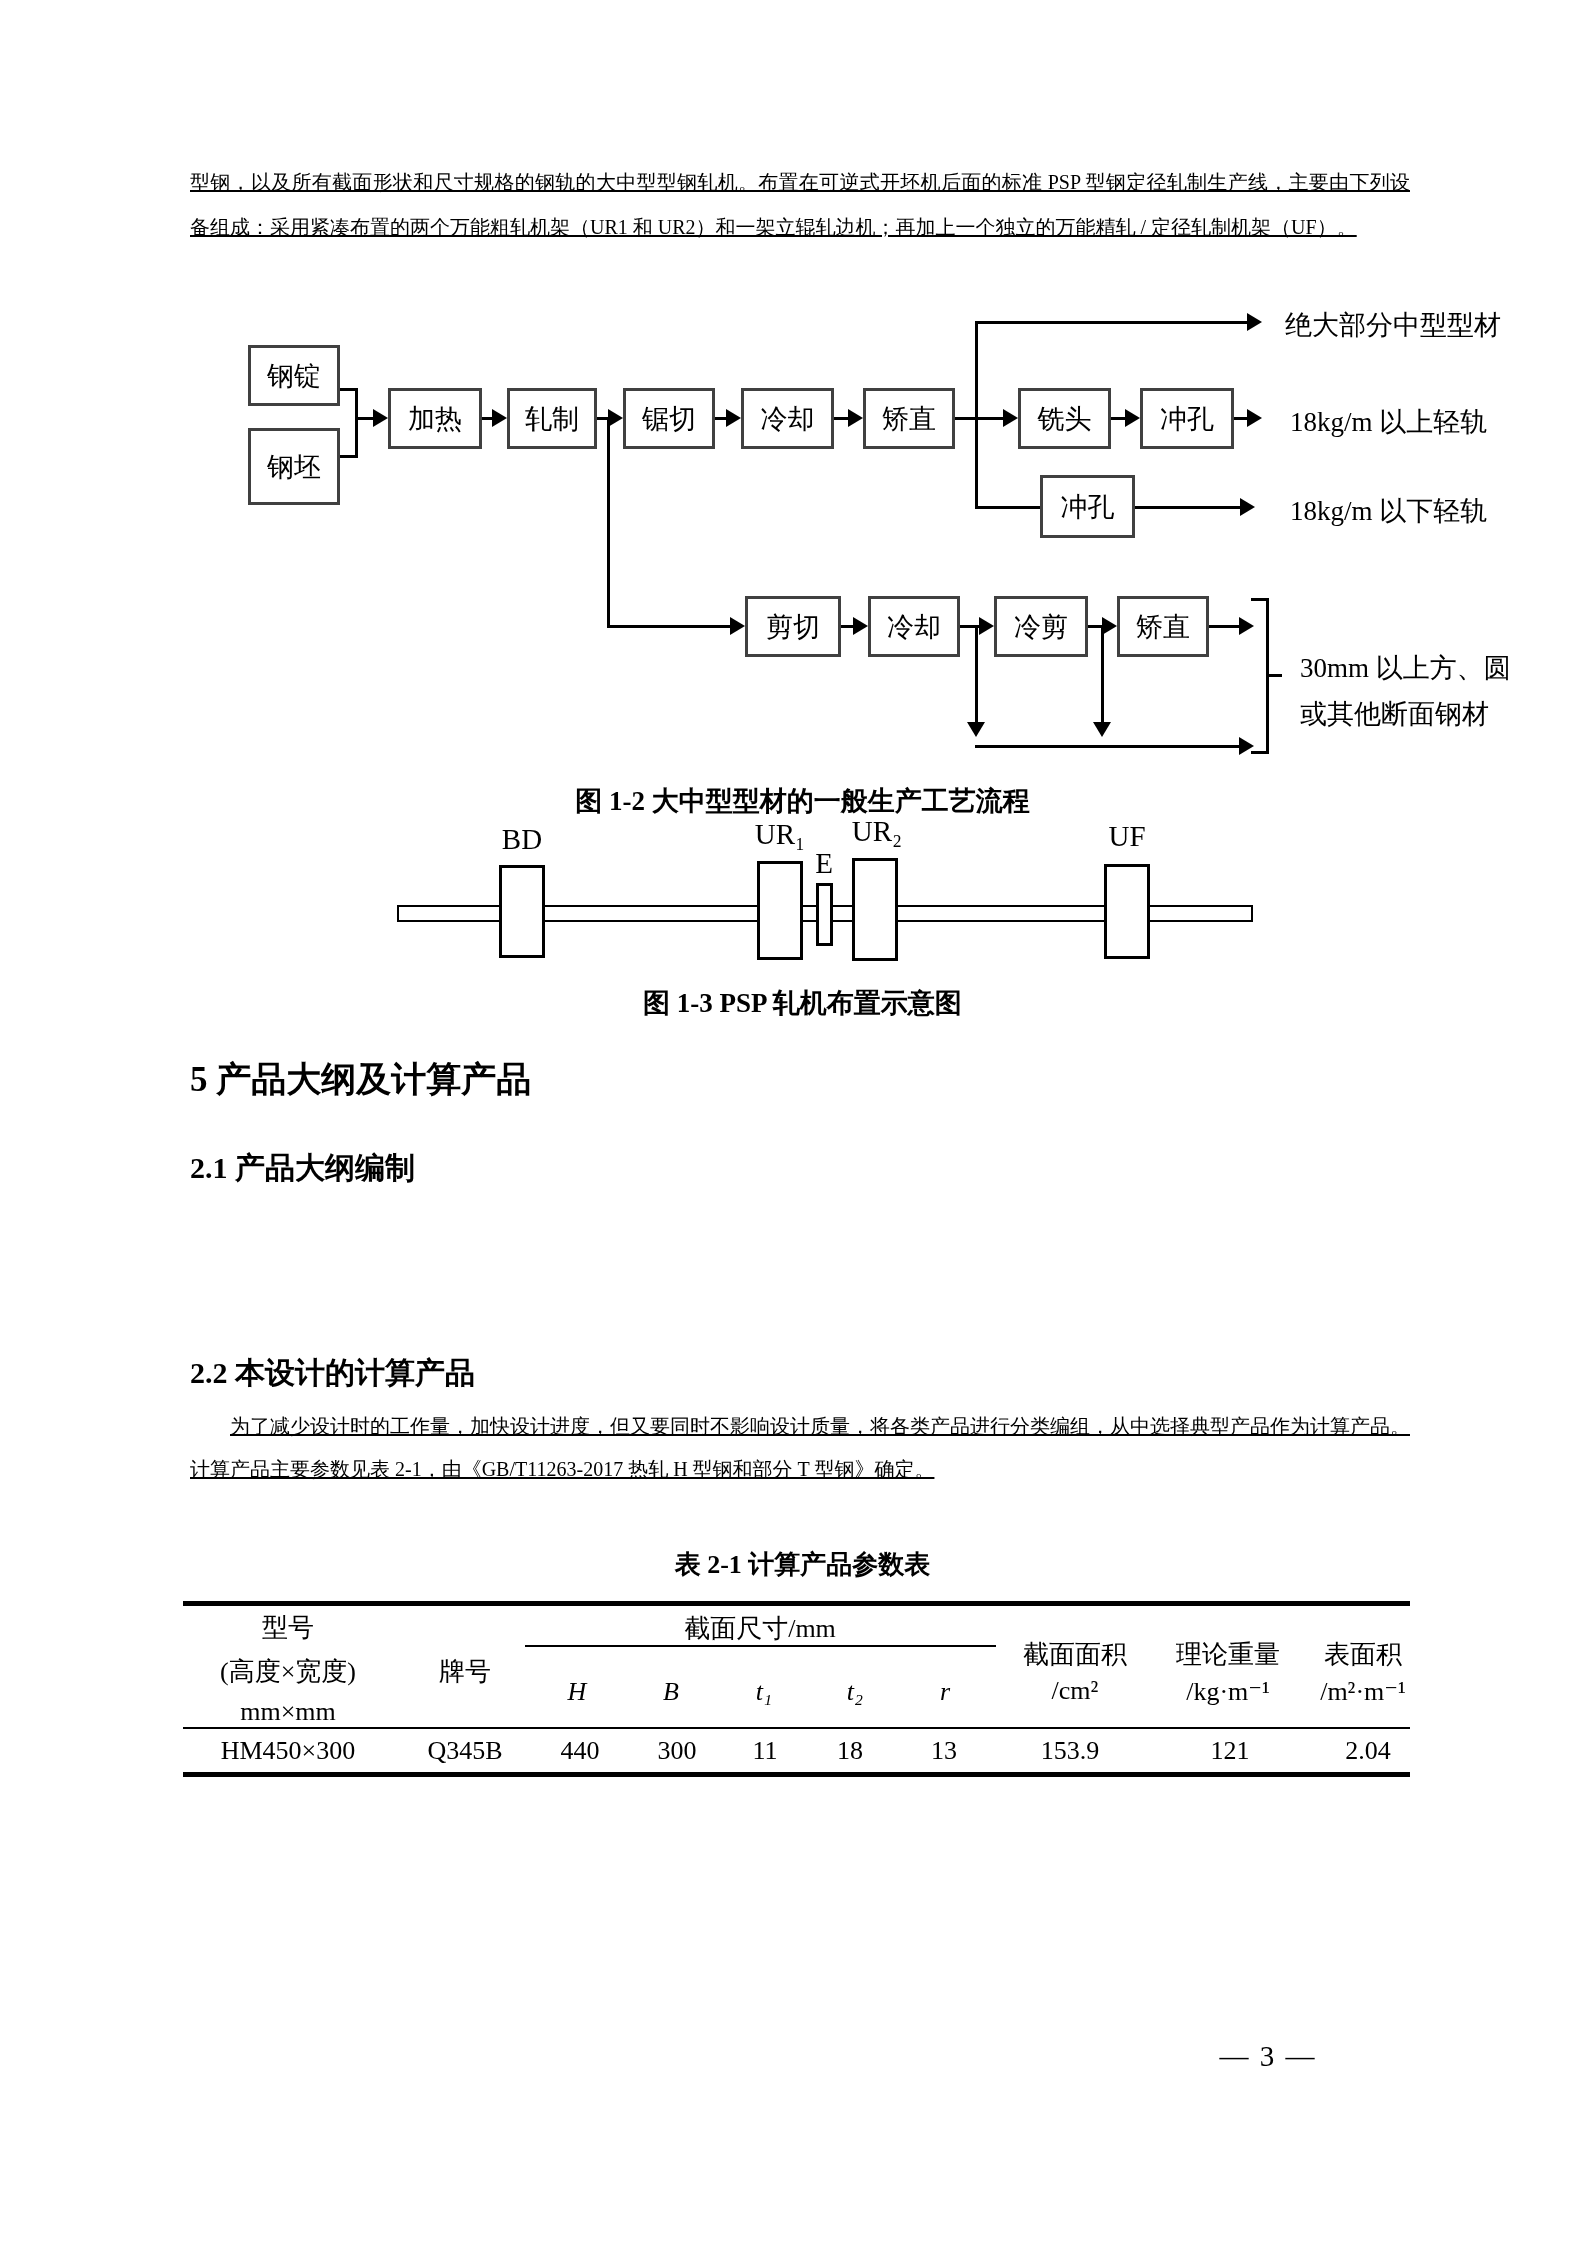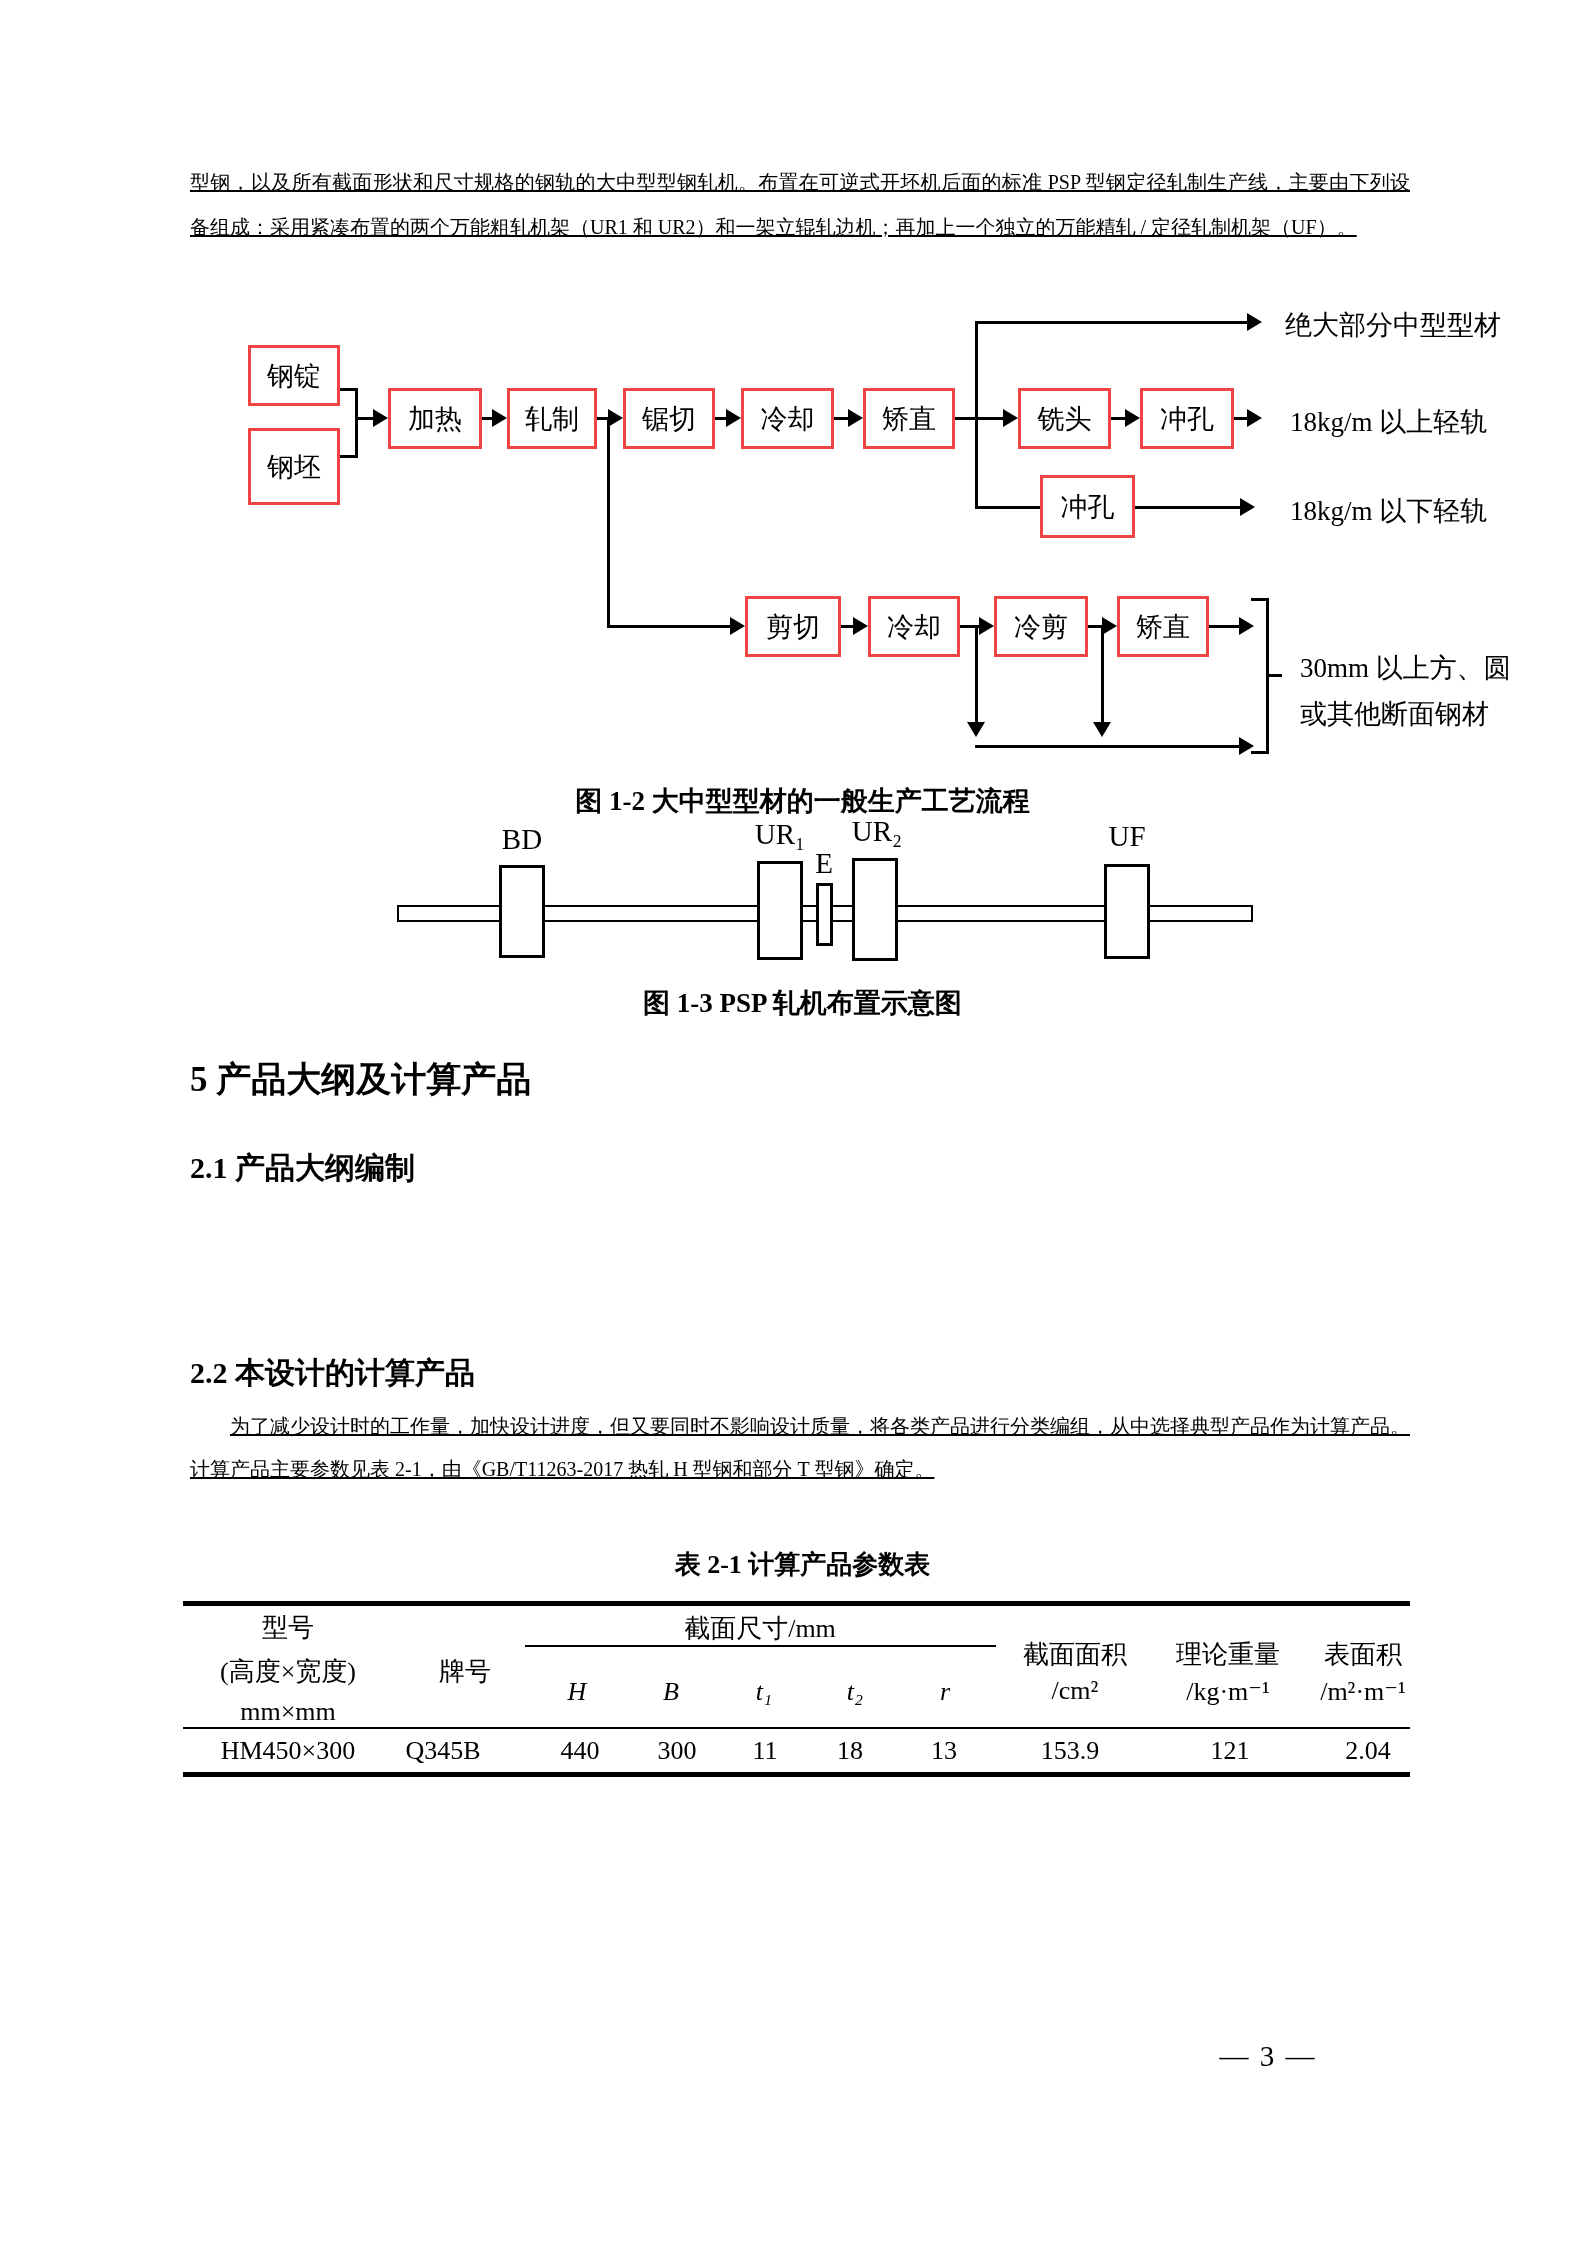--- a/index.html
+++ b/index.html
@@ -6,21 +6,21 @@
   *{box-sizing:border-box;}
   .page{
     position:relative;width:1586px;height:2245px;margin:0 auto;background:#ffffff;
     font-family:"Liberation Serif","DejaVu Serif",serif;color:#000;overflow:hidden;
   }
   .para{position:absolute;font-size:20px;line-height:45px;text-align:justify;text-decoration:underline;}
   .indent{text-indent:2em;}
   .h-big{position:absolute;font-size:35px;font-weight:bold;white-space:nowrap;}
   .h-mid{position:absolute;font-size:30px;font-weight:bold;white-space:nowrap;}
   .cap{position:absolute;left:0;right:0;text-align:center;font-size:27px;font-weight:bold;white-space:nowrap;margin-left:19px;}
-  .fbox{position:absolute;border:3px solid #ef4444;background:#fff;display:flex;align-items:center;justify-content:center;font-size:27px;white-space:nowrap;}
+  .fbox{position:absolute;border:3px solid #404040;background:#fff;display:flex;align-items:center;justify-content:center;font-size:27px;white-space:nowrap;}
   .ln{position:absolute;background:#000;}
   .ah{position:absolute;width:0;height:0;}
   .ah-r{border-left:15px solid #000;border-top:9px solid transparent;border-bottom:9px solid transparent;}
   .ah-d{border-top:15px solid #000;border-left:9px solid transparent;border-right:9px solid transparent;}
   .flbl{position:absolute;font-size:27px;white-space:nowrap;}
   .stand{position:absolute;border:3px solid #000;background:#fff;}
   .rail{position:absolute;border:2px solid #000;background:#fff;}
   .slbl{position:absolute;font-size:29px;white-space:nowrap;transform:translateX(-50%);}
   .tcell{position:absolute;font-size:26px;white-space:nowrap;transform:translateX(-50%);}
   .it{font-style:italic;}
@@ -156,21 +156,21 @@
     <div class="tcell it" style="left:855px;top:1677px;">t₂</div>
     <div class="tcell it" style="left:945px;top:1677px;">r</div>
     <div class="tcell" style="left:1075px;top:1637px;">截面面积</div>
     <div class="tcell" style="left:1075px;top:1676px;">/cm²</div>
     <div class="tcell" style="left:1228px;top:1637px;">理论重量</div>
     <div class="tcell" style="left:1228px;top:1676px;">/kg·m⁻¹</div>
     <div class="tcell" style="left:1363px;top:1637px;">表面积</div>
     <div class="tcell" style="left:1363px;top:1676px;">/m²·m⁻¹</div>
 
     <div class="tcell" style="left:288px;top:1736px;">HM450×300</div>
-    <div class="tcell" style="left:443px;top:1736px;">Q345B</div>
+    <div class="tcell" style="left:465px;top:1736px;">Q345B</div>
     <div class="tcell" style="left:580px;top:1736px;">440</div>
     <div class="tcell" style="left:677px;top:1736px;">300</div>
     <div class="tcell" style="left:765px;top:1736px;">11</div>
     <div class="tcell" style="left:850px;top:1736px;">18</div>
     <div class="tcell" style="left:944px;top:1736px;">13</div>
     <div class="tcell" style="left:1070px;top:1736px;">153.9</div>
     <div class="tcell" style="left:1230px;top:1736px;">121</div>
     <div class="tcell" style="left:1368px;top:1736px;">2.04</div>
   </div>
 

